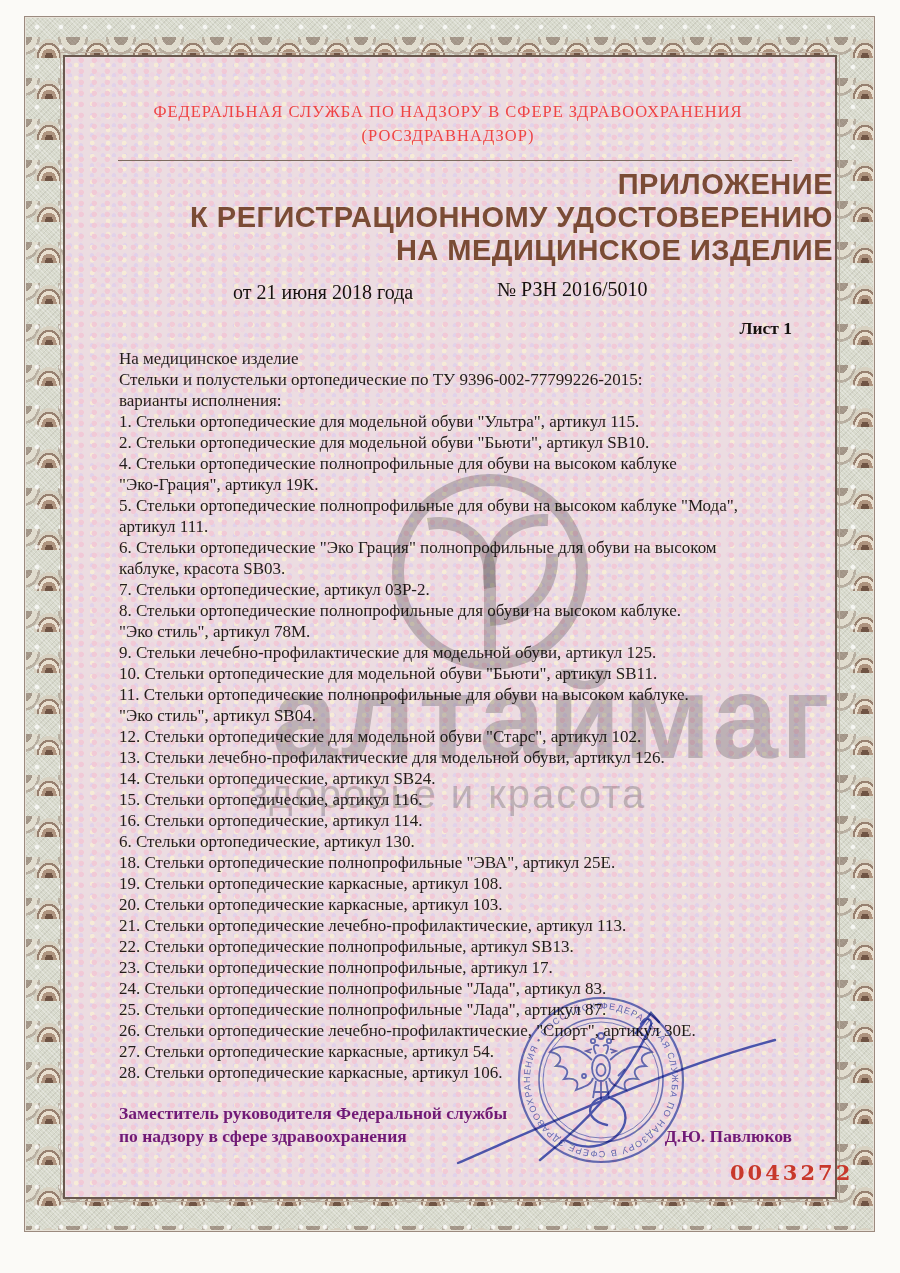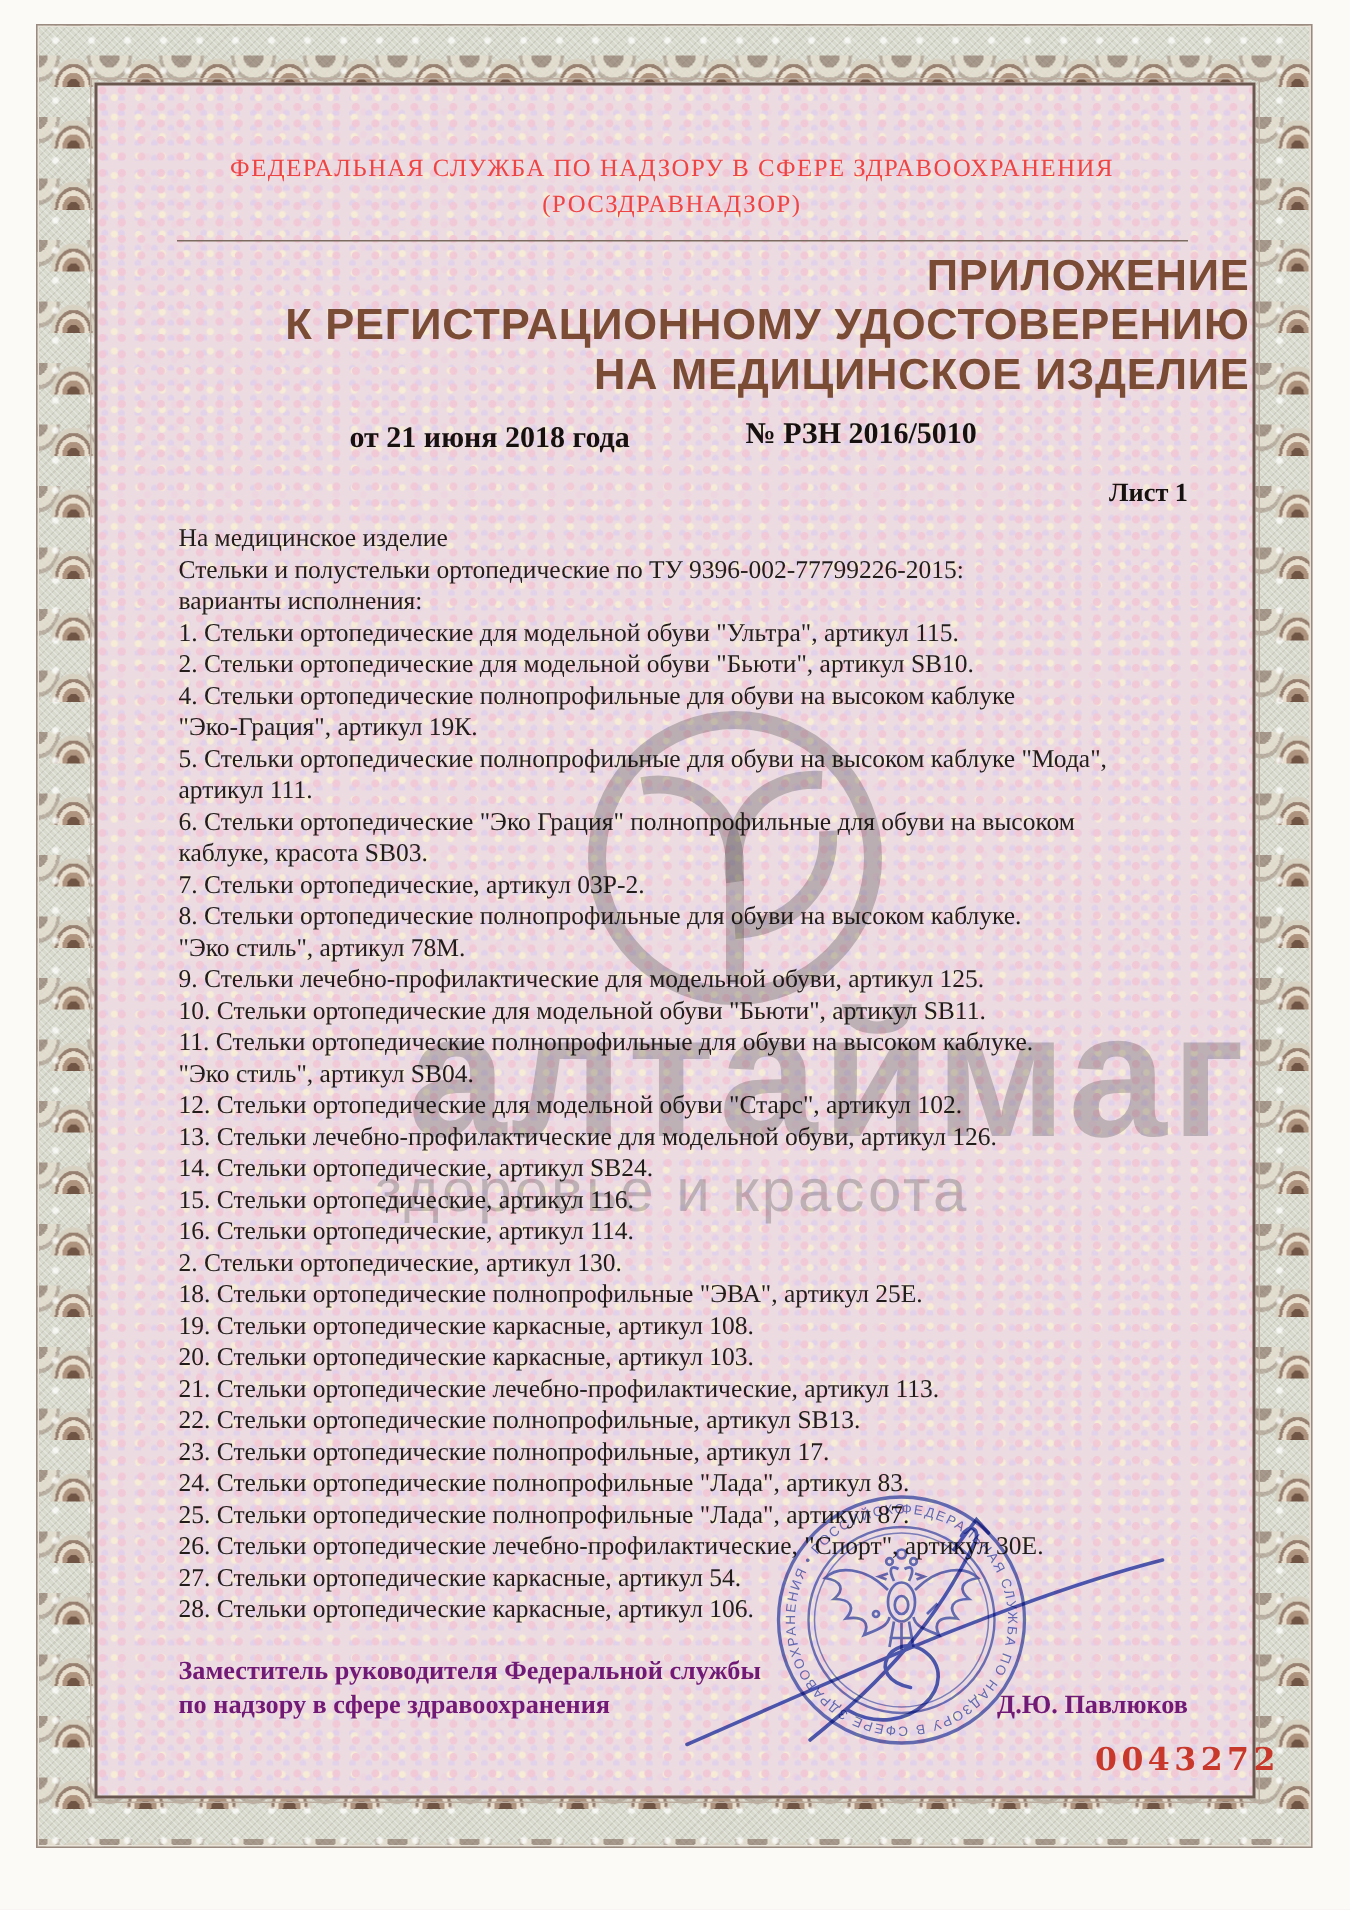--- a/index.html
+++ b/index.html
@@ -42,21 +42,21 @@
   .agency{
     left:63px;width:770px;text-align:center;
     font-size:16.5px;letter-spacing:1px;color:#ef4444;white-space:nowrap;
   }
   .rule{left:118px;top:160px;width:674px;height:1px;background:#7d6c61;}
   .title{
     left:63px;width:770px;text-align:right;
     font-family:"Liberation Sans", sans-serif;font-weight:bold;
     font-size:29px;color:#7a4b35;white-space:nowrap;letter-spacing:0.5px;
   }
-  .dateline{font-size:20px;font-weight:bold;color:#16110e;white-space:nowrap;}
+  .dateline{font-size:20px;font-weight:normal;color:#16110e;white-space:nowrap;}
   .sheet{left:63px;top:318px;width:729px;text-align:right;font-size:17.5px;font-weight:bold;color:#16110e;}
   
   .body-text{left:119px;top:348px;width:700px;z-index:2;}
   .bline{font-size:17px;line-height:21px;height:21px;color:#221d1a;white-space:nowrap;}
   .bline.b{font-weight:normal;}
   .sig{font-size:17.5px;font-weight:bold;color:#701a75;white-space:nowrap;z-index:2;}
   .serial{
     left:730px;top:1160px;z-index:2;
     font-family:"DejaVu Serif", serif;font-weight:bold;
     font-size:21px;letter-spacing:3px;color:#c8382b;
@@ -116,21 +116,21 @@
     <div class="bline">"Эко стиль", артикул 78М.</div>
     <div class="bline">9. Стельки лечебно-профилактические для модельной обуви, артикул 125.</div>
     <div class="bline">10. Стельки ортопедические для модельной обуви "Бьюти", артикул SB11.</div>
     <div class="bline">11. Стельки ортопедические полнопрофильные для обуви на высоком каблуке.</div>
     <div class="bline">"Эко стиль", артикул SB04.</div>
     <div class="bline">12. Стельки ортопедические для модельной обуви "Старс", артикул 102.</div>
     <div class="bline">13. Стельки лечебно-профилактические для модельной обуви, артикул 126.</div>
     <div class="bline">14. Стельки ортопедические, артикул SB24.</div>
     <div class="bline">15. Стельки ортопедические, артикул 116.</div>
     <div class="bline">16. Стельки ортопедические, артикул 114.</div>
-    <div class="bline">2. Стельки ортопедические, артикул 130.</div>
+    <div class="bline">6. Стельки ортопедические, артикул 130.</div>
     <div class="bline">18. Стельки ортопедические полнопрофильные "ЭВА", артикул 25Е.</div>
     <div class="bline">19. Стельки ортопедические каркасные, артикул 108.</div>
     <div class="bline">20. Стельки ортопедические каркасные, артикул 103.</div>
     <div class="bline">21. Стельки ортопедические лечебно-профилактические, артикул 113.</div>
     <div class="bline">22. Стельки ортопедические полнопрофильные, артикул SB13.</div>
     <div class="bline">23. Стельки ортопедические полнопрофильные, артикул 17.</div>
     <div class="bline">24. Стельки ортопедические полнопрофильные "Лада", артикул 83.</div>
     <div class="bline">25. Стельки ортопедические полнопрофильные "Лада", артикул 87.</div>
     <div class="bline">26. Стельки ортопедические лечебно-профилактические, "Спорт", артикул 30Е.</div>
     <div class="bline">27. Стельки ортопедические каркасные, артикул 54.</div>

